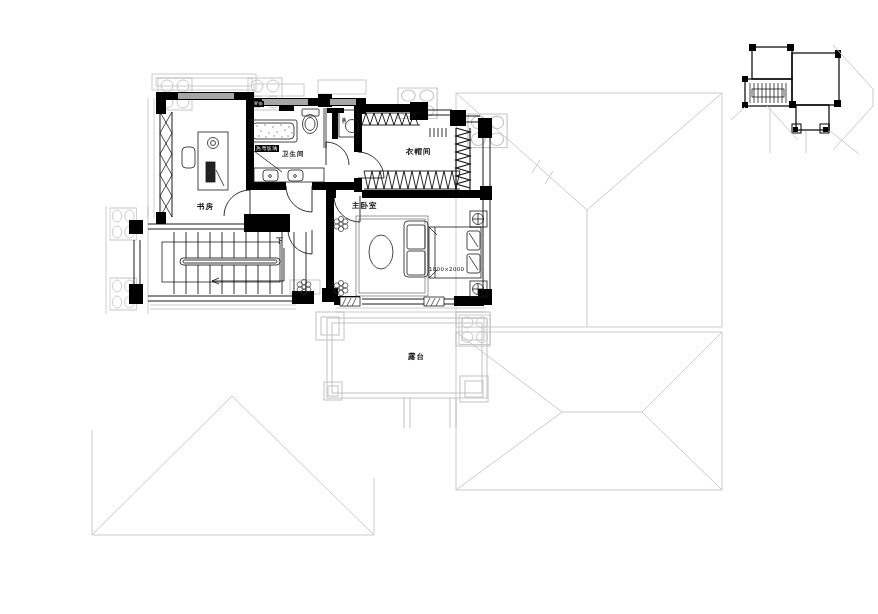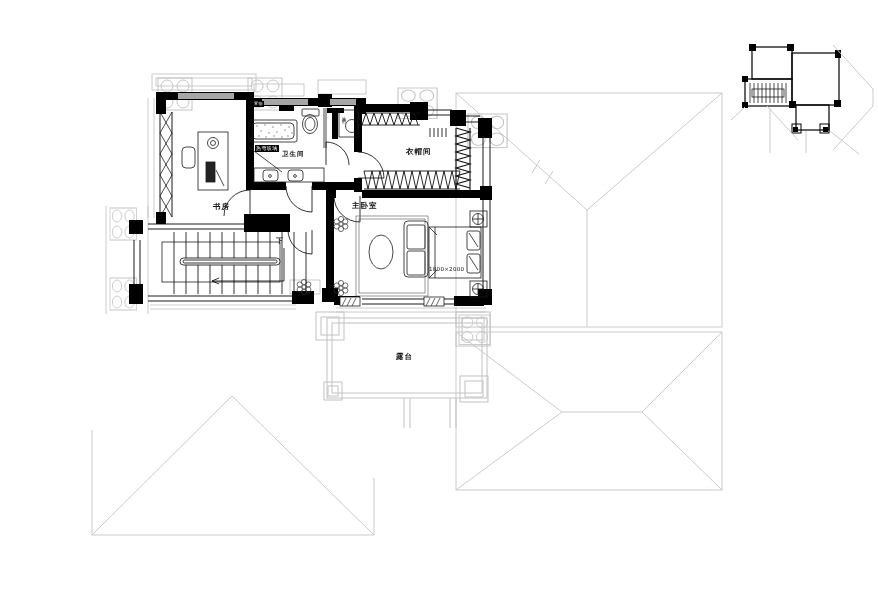--- a/index.html
+++ b/index.html
@@ -284,24 +284,24 @@
           <rect x="793" y="127" width="5" height="5"></rect>
       <rect x="823" y="127" width="5" height="5"></rect>
     </g>
   </g>
   <g stroke="#cbcbcb" fill="none" stroke-width="1">
     <path d="M833,45 L873,89 M873,89 V106 M833,150 L873,106"></path>
     <path d="M767,106 L798,140 M770,108 V153 M806,131 V153 M745,107 L731,120 M830,131 L859,154"></path>
   </g>
 </svg>
 
-<div class="lbl room" style="left:213px;top:203px;">书房</div>
+<div class="lbl room" style="left:197px;top:203px;">书房</div>
 <div class="lbl room" style="left:282px;top:151px;font-size:6.5px;">卫生间</div>
 <div class="lbl room" style="left:406px;top:148px;text-align:center;">衣帽间</div>
 <div class="lbl room" style="left:352px;top:202px;">主卧室</div>
-<div class="lbl room" style="left:396px;top:353px;">露台</div>
+<div class="lbl room" style="left:408px;top:353px;">露台</div>
 <div class="lbl room" style="left:276px;top:238px;font-size:7px;">下</div>
 <div class="lbl small" style="left:429px;top:267px;">1800×2000</div>
 <div class="chip" style="left:255px;top:145px;">热弯玻璃</div>
 <div class="chip" style="left:253px;top:101px;font-size:4px;">置物</div>
 <div class="vtext" style="left:341px;top:113px;">洗手台</div>
 
 </div>
 
 </body></html>

